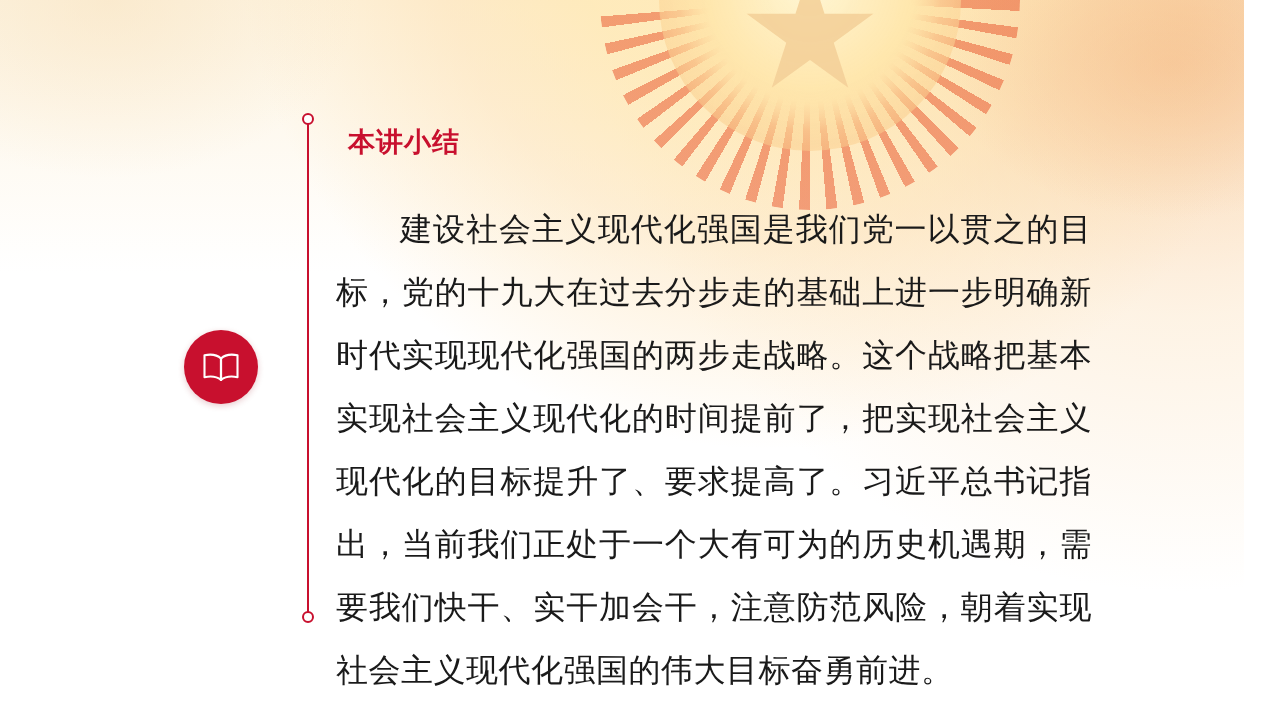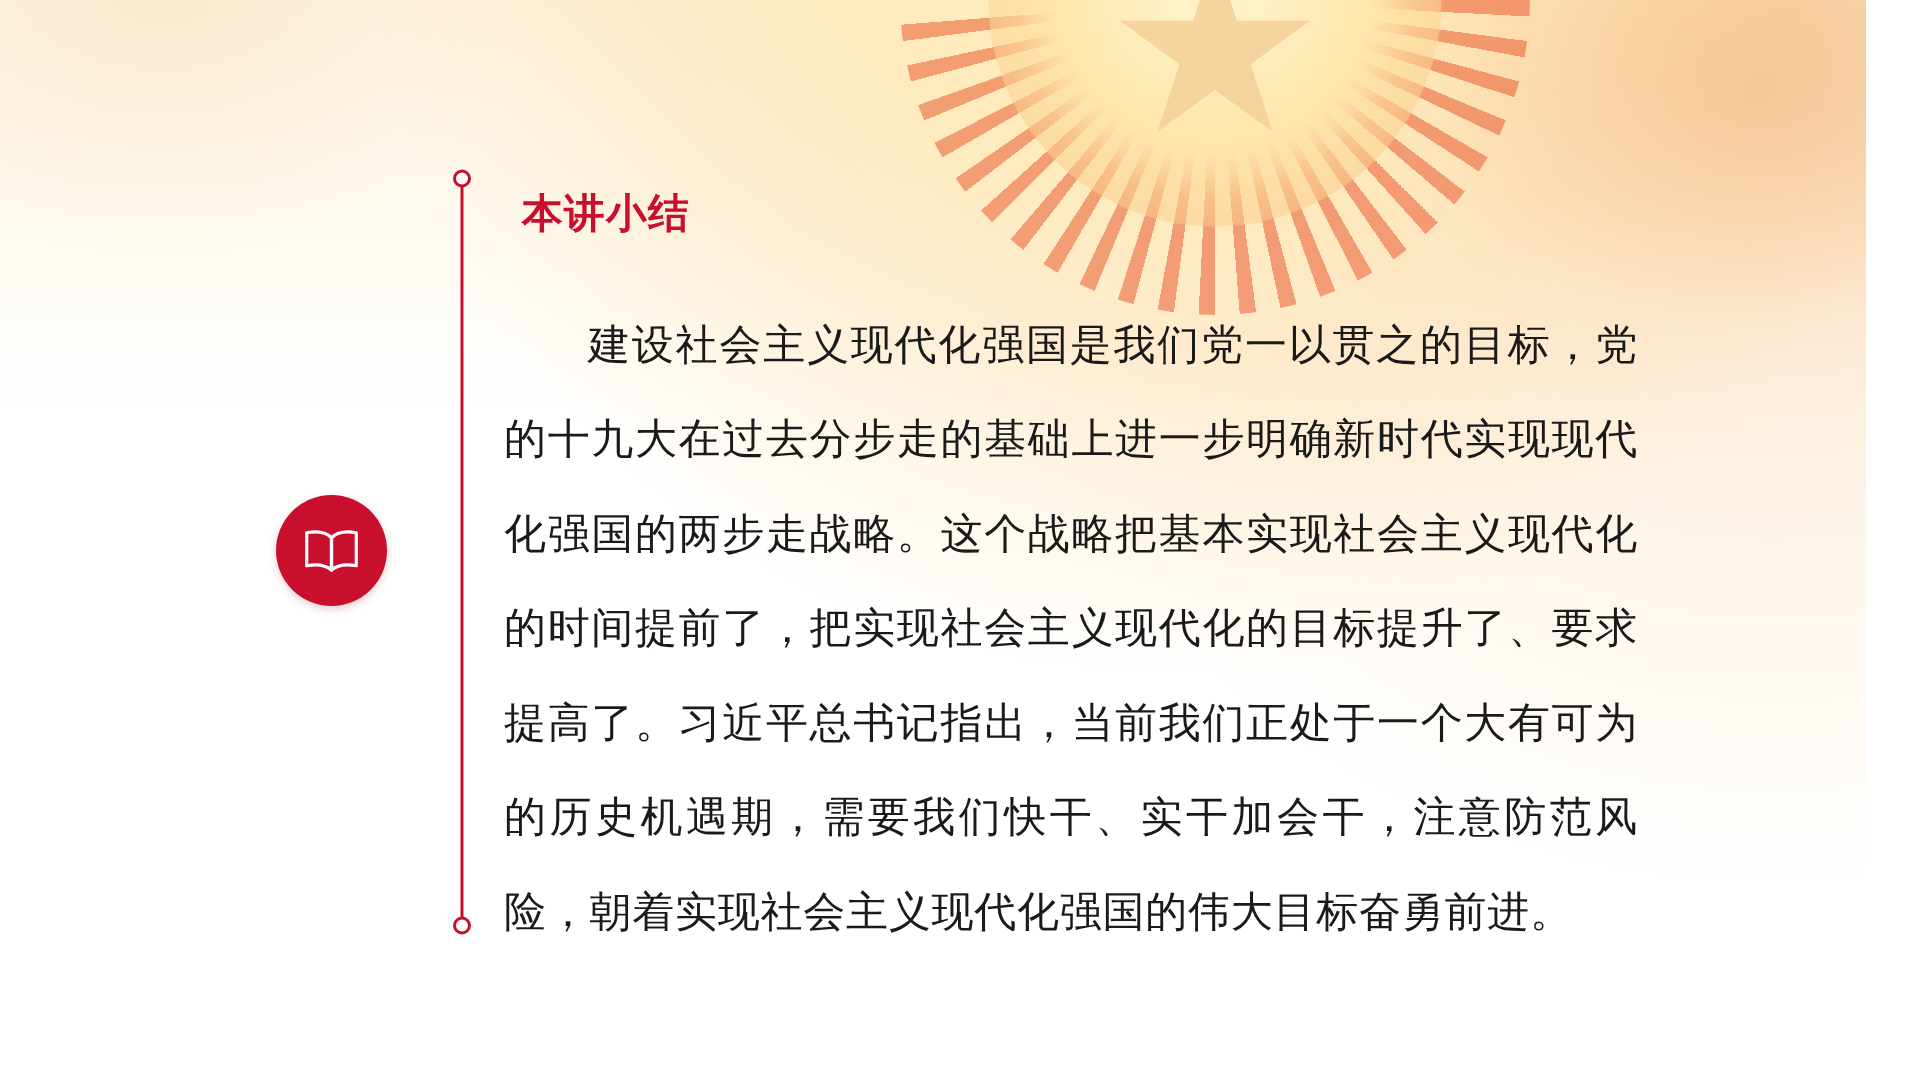--- a/index.html
+++ b/index.html
@@ -140,21 +140,21 @@
     color: #c8102e;
     letter-spacing: 1px;
     white-space: nowrap;
   }
 
   .body-text {
     position: absolute;
     left: 336px;
     top: 198px;
     width: 756px;
-    font-size: 28px;
+    font-size: 32px;
     color: #1a1a1a;
     line-height: 63px;
     text-align: justify;
     text-justify: inter-ideograph;
     text-indent: 2em;
     letter-spacing: 0.5px;
   }
 </style>
 </head>
 <body>

